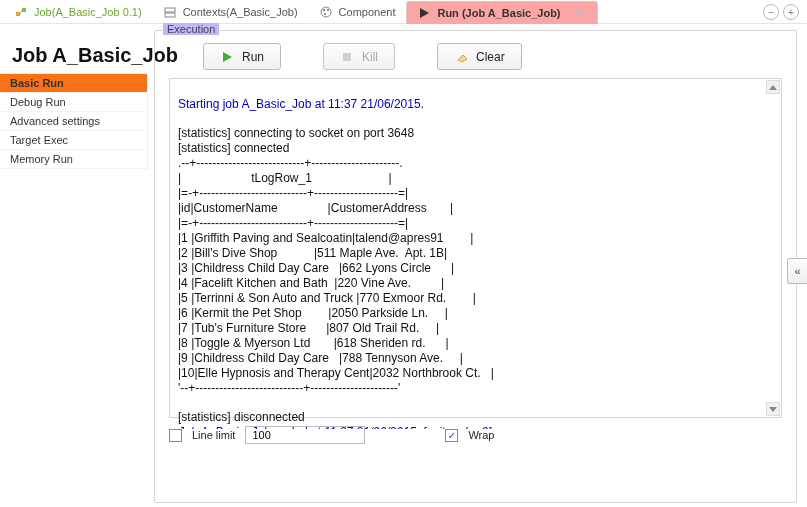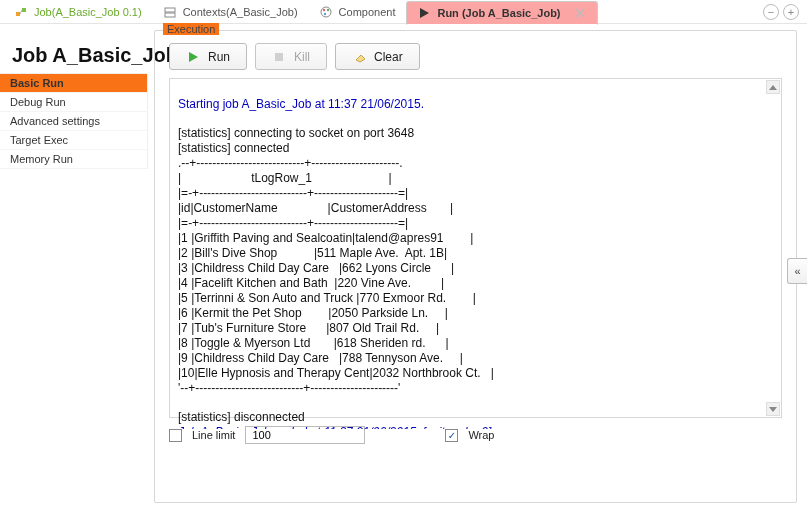--- a/index.html
+++ b/index.html
@@ -45,31 +45,31 @@
     border-right: 1px solid #eee;
   }
   .side-item.selected { background: #f97316; font-weight: bold; }
   .nowrap { white-space: nowrap; }
 
   .right { flex: 1; padding: 6px 10px 4px 6px; position: relative; }
   .group {
     border: 1px solid #d6d6d6; border-radius: 2px; height: 100%; position: relative;
   }
   .group-title {
-    position: absolute; top: -8px; left: 8px; background: #f97316; padding: 0 4px;
+    position: absolute; top: -8px; left: 8px; background: #c4b5fd; padding: 0 4px;
     font-size: 11px; color: #444;
   }
 
   .btn-row {
     display: flex; gap: 8px; padding: 12px 14px 8px 14px;
   }
   .btn {
     height: 27px; padding: 0 16px; display: inline-flex; align-items: center; gap: 8px;
     border: 1px solid #bcbcbc; border-radius: 3px; background: linear-gradient(#fdfdfd,#f0f0f0);
-    font-size: 12px; color: #222; cursor: pointer;
+    font-size: 12px; color: #222; cursor: pointer; margin-left: 34px;
   }
   .btn[disabled] { color: #999; cursor: default; opacity: 0.85; }
 
   .console-wrap {
     margin: 0 14px; border: 1px solid #d6d6d6; height: 340px; position: relative; background: #fff;
   }
   .console {
     padding: 6px 8px; height: 100%; overflow: hidden;
     font-family: "Courier New", monospace; font-size: 12px; line-height: 14px; color: #0000bf;
     white-space: pre;

